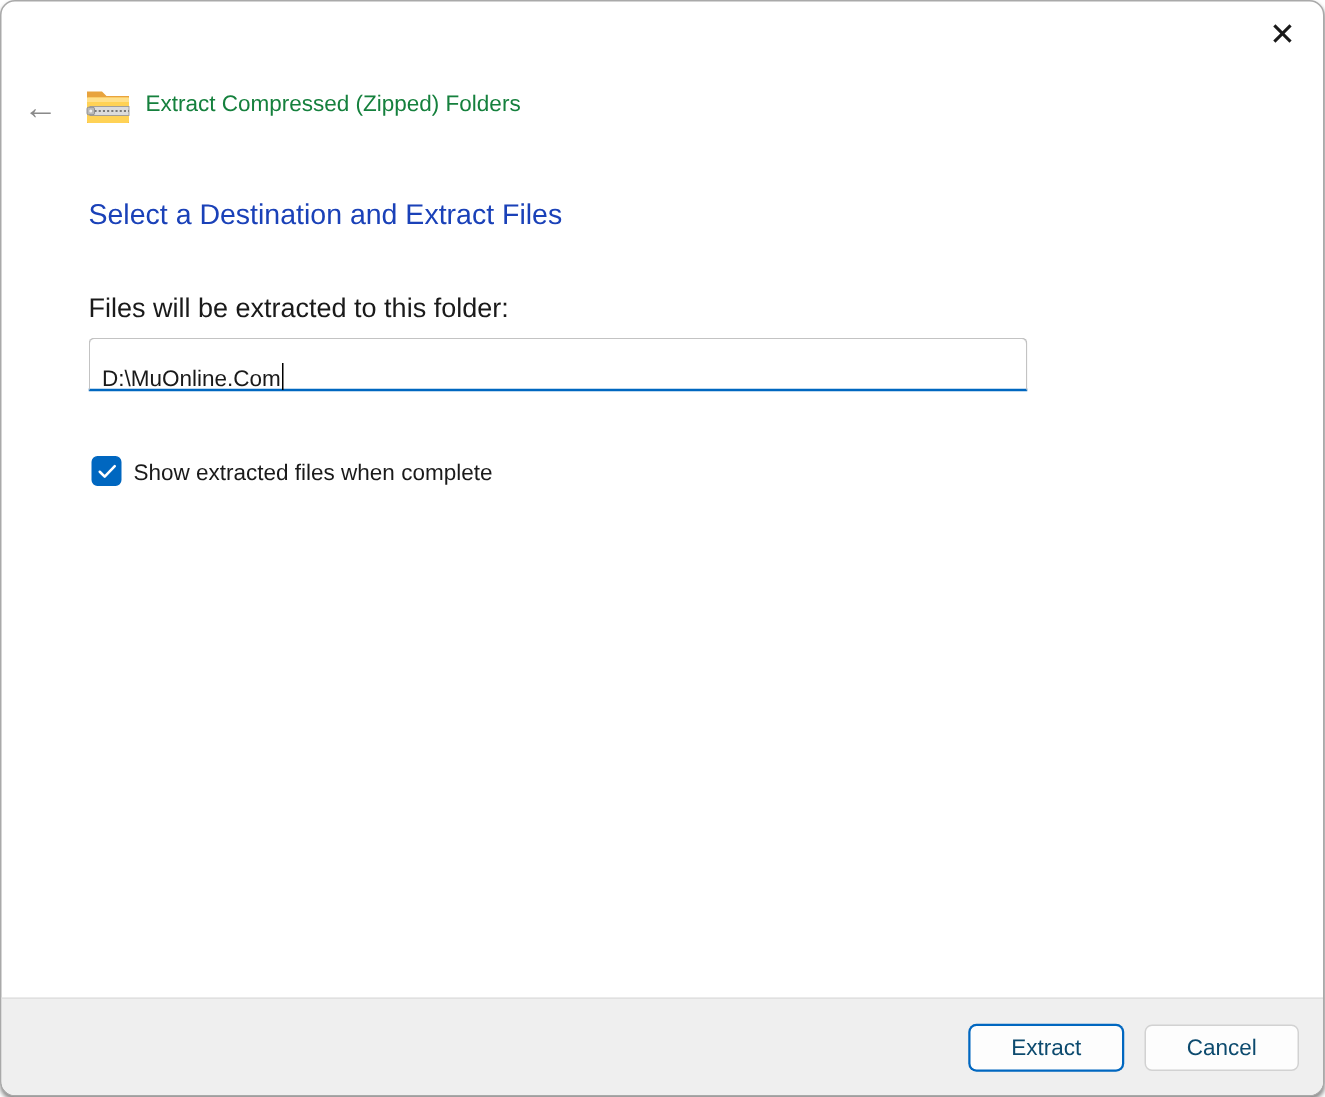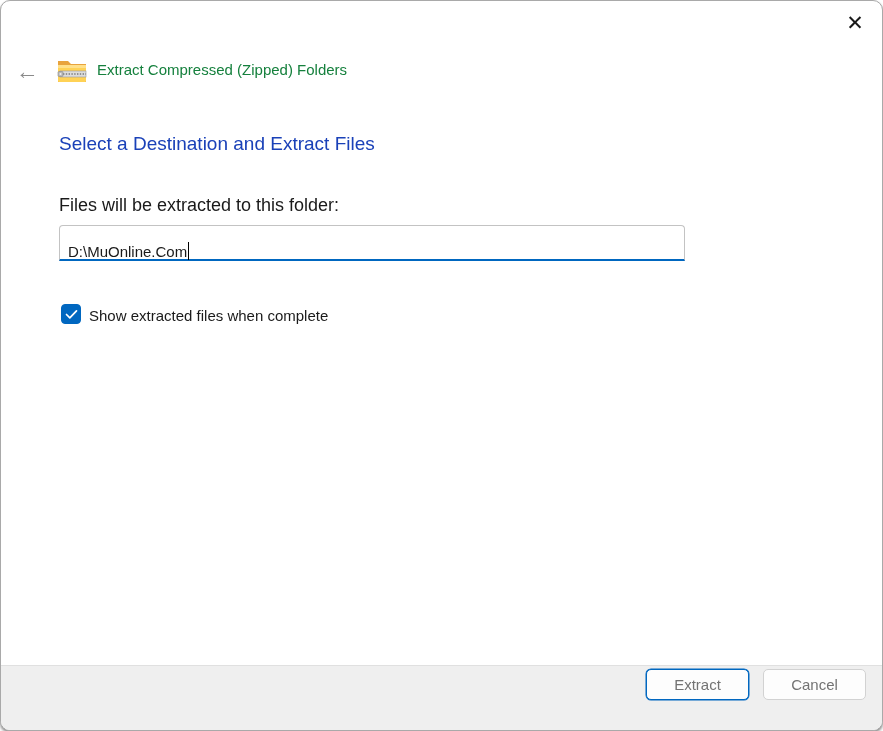--- a/index.html
+++ b/index.html
@@ -87,24 +87,24 @@
   .checkbox svg{ display:block; }
   .check-label{ font-size:15px; white-space:nowrap; }
 
   
   .footer{
     position:absolute; left:0; bottom:0; width:100%; height:65px;
     background:var(--footer-bg);
     border-top:1px solid #e0e0e0;
   }
   .footer .btn{
-    position:absolute; top:3px; height:31px;
+    position:absolute; top:17px; height:31px;
     background:#fdfdfd; border-radius:5px;
     font-family:"Liberation Sans", sans-serif;
-    font-size:15px; color:#737373;
+    font-size:15px; color:#0c4a6e;
   }
   .extract-btn{
     left:645px; width:103px;
     border:1px solid var(--accent);
     box-shadow:0 0 0 0.5px var(--accent);
   }
   .cancel-btn{
     left:762px; width:103px;
     border:1px solid #d2d2d2;
   }

